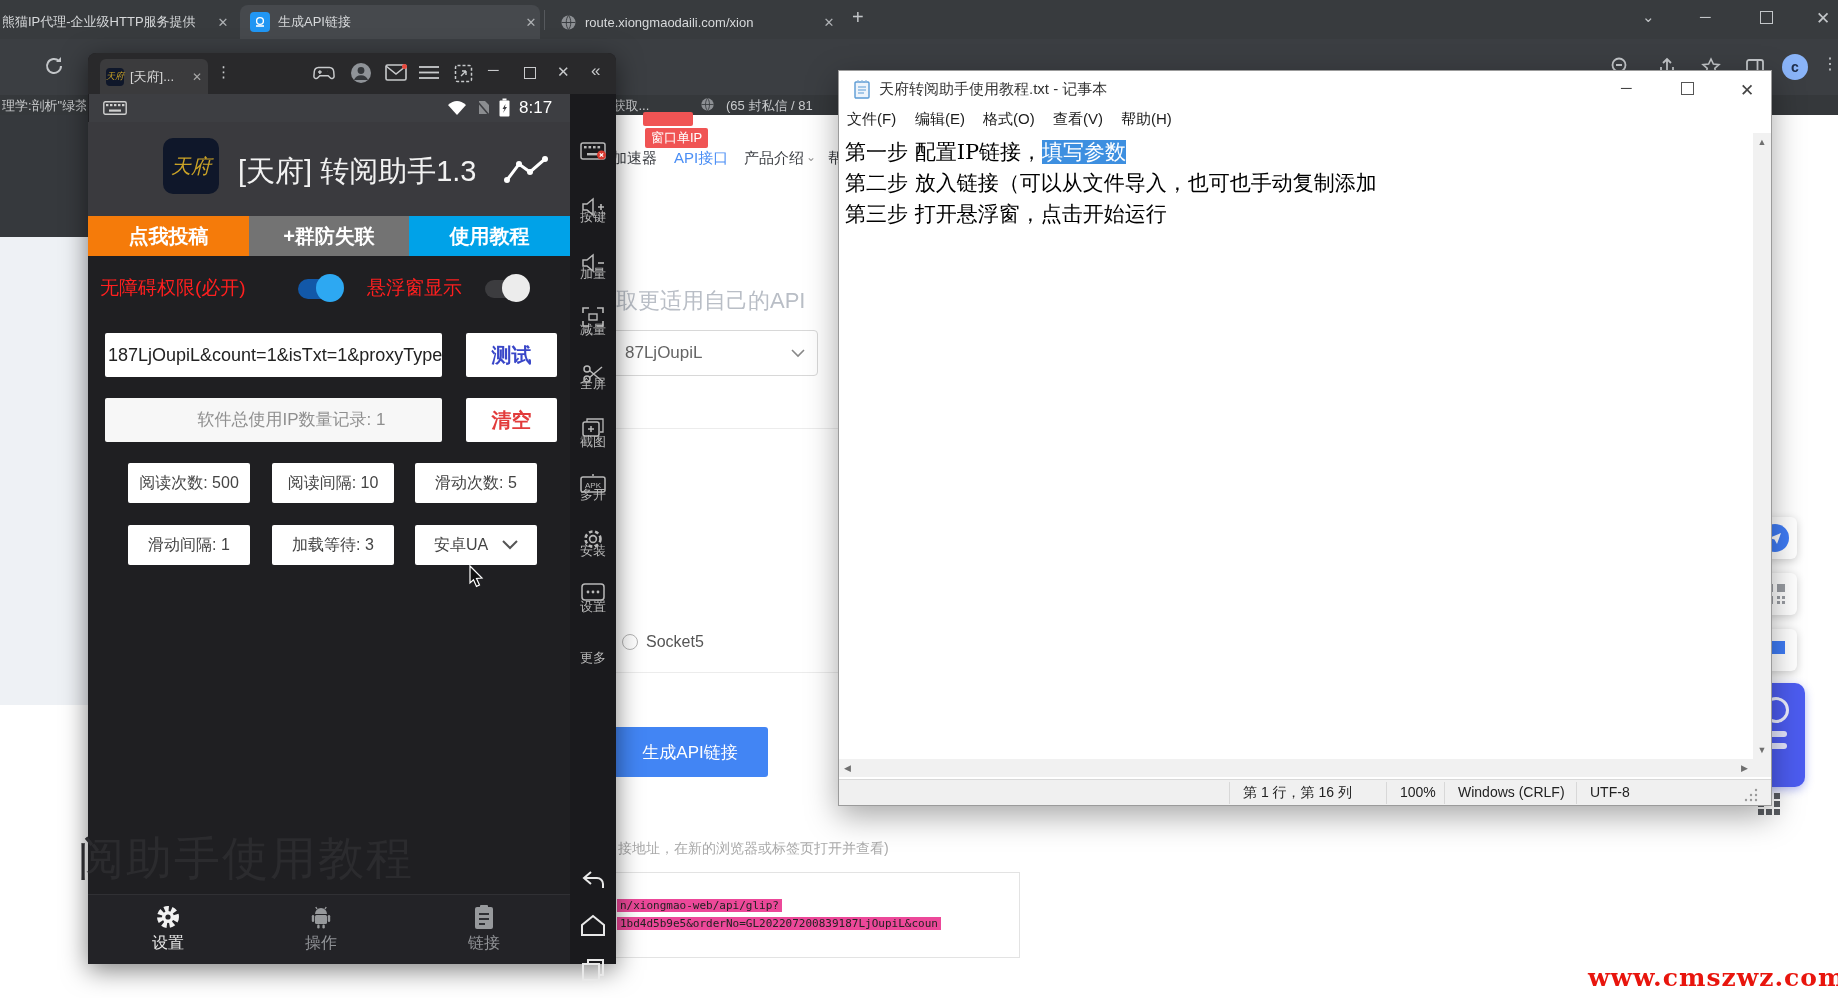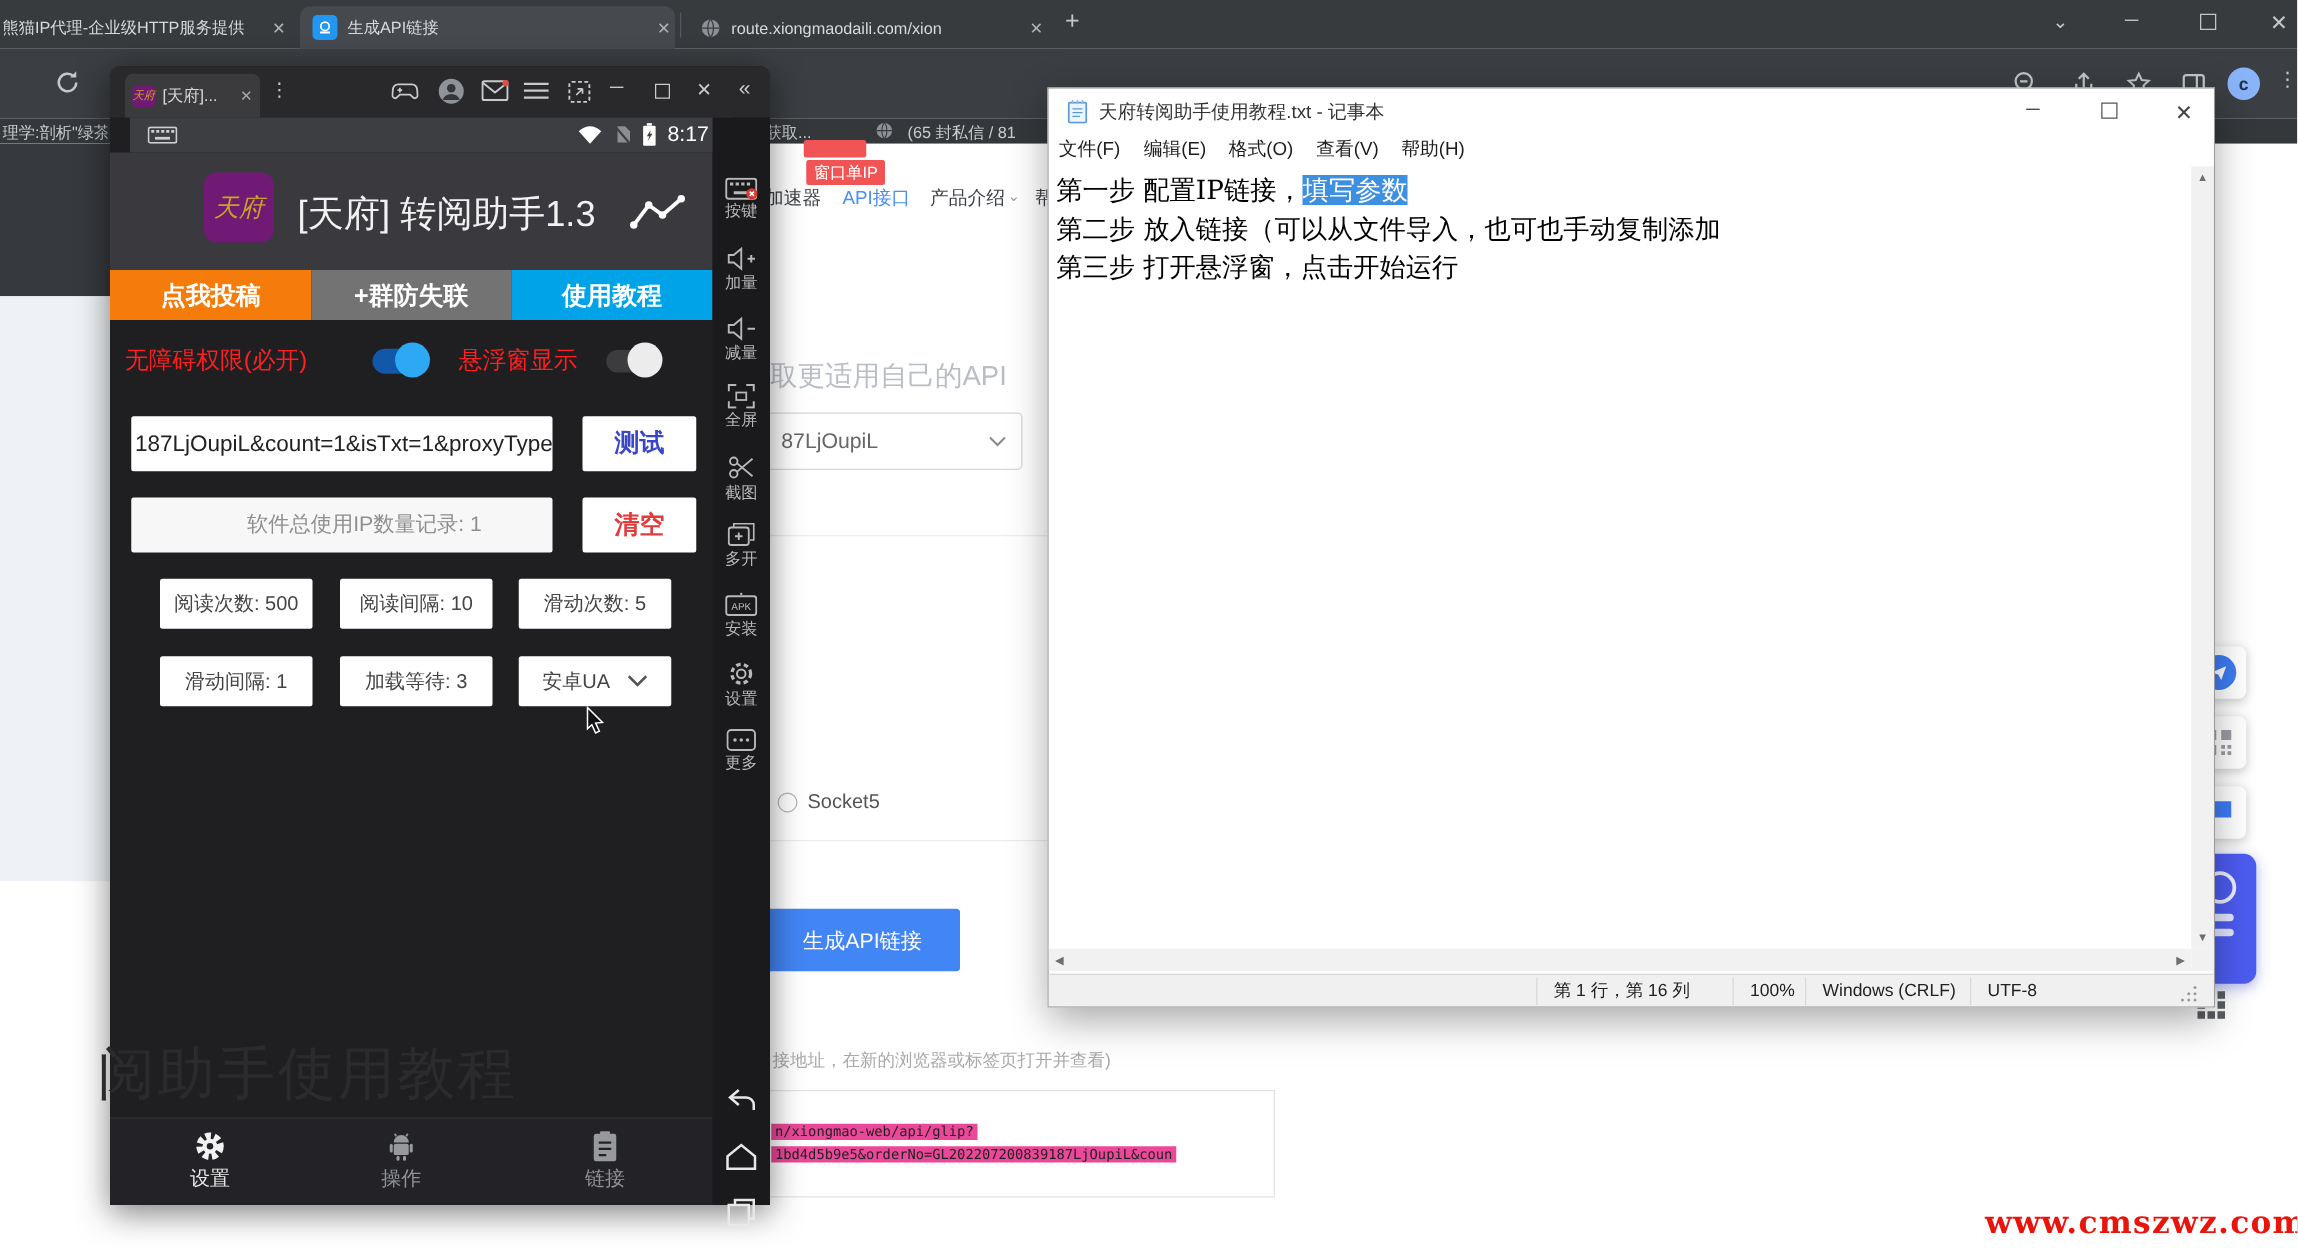--- a/index.html
+++ b/index.html
@@ -34,38 +34,38 @@
   .wcard { width:44px; height:42px; background:#fff; border-radius:6px; box-shadow:0 2px 8px rgba(0,0,0,.18); display:flex; align-items:center; justify-content:center; }
   .bigblue { background:#4c5cf0; border-radius:10px; box-shadow:0 3px 10px rgba(40,60,220,.35); }
   .watermark { font-family:"DejaVu Serif",serif; font-weight:bold; font-size:25px; color:#e8150d; letter-spacing:1px; white-space:nowrap; }
 
   
   .phone { left:88px; top:53px; width:528px; height:911px; background:#1f1f22; border-radius:8px 8px 0 0; box-shadow:0 6px 26px rgba(0,0,0,.5); z-index:5; }
   .emustrip { left:0; top:0; width:528px; height:41px; background:#29292b; border-radius:8px 8px 0 0; }
   .emutab { left:12px; top:6px; width:108px; height:35px; background:#3b3b3d; border-radius:6px 6px 0 0; display:flex; align-items:center; padding:0 6px; }
   .emutab .tlabel { color:#d6d6d6; font-size:13px; flex:1; white-space:nowrap; overflow:hidden; }
   .emuicon { color:#c8cacc; }
-  .statusbar { left:16px; top:41px; width:482px; height:28px; background:#3d3e42; color:#fff; }
+  .statusbar { left:1px; top:41px; width:482px; height:28px; background:#3d3e42; color:#fff; }
   .apphead { left:0; top:69px; width:482px; height:94px; background:#3a3a3e; }
-  .appicon { background:#701a75; border-radius:10px; color:#c9a227; font-family:Liberation Sans, sans-serif; font-style:italic; display:flex; align-items:center; justify-content:center; }
+  .appicon { background:#0f172a; border-radius:10px; color:#c9a227; font-family:Liberation Sans, sans-serif; font-style:italic; display:flex; align-items:center; justify-content:center; }
   .apptitle { color:#f2f2f2; font-size:29px; white-space:nowrap; }
   .topbtn { height:40px; color:#fff; font-size:20px; font-weight:bold; display:flex; align-items:center; justify-content:center; }
   .redlabel { color:#ff1f1f; font-size:19px; white-space:nowrap; }
   .track { border-radius:10px; }
   .knob { border-radius:50%; }
   .whitebox { background:#fff; border-radius:2px; color:#222; }
   .graybox { background:#f7f7f7; border-radius:2px; color:#8f8f8f;padding-left:36px; }
   .fbox { background:#fff; border-radius:2px; color:#444; font-size:16px; display:flex; align-items:center; justify-content:center; white-space:nowrap; }
   .fadedtext { color:#2b2b2e; font-size:46px; letter-spacing:2px; white-space:nowrap; }
   .bottomnav { left:0; top:841px; width:482px; height:70px; background:#232327; border-top:1px solid #303034; }
   .bn-item { display:flex; flex-direction:column; align-items:center; gap:3px; }
   .bn-label { font-size:16px; }
   .sidebar { left:482px; top:41px; width:46px; height:870px; background:#1a1a1d; }
   .sb-item { left:0; width:46px; text-align:center; color:#b8b8b8; }
-  .sb-label { font-size:13px; color:#b8b8b8; }
+  .sb-label { font-size:13px; color:#b8b8b8;margin-top:48px; }
 
   
   .notepad { left:838px; top:70px; width:934px; height:736px; background:#fff; border:1px solid #9b9b9b; box-shadow:0 10px 30px rgba(0,0,0,.35); z-index:6; }
   .np-title { color:#333; font-size:15px; white-space:nowrap; }
   .np-ctl { color:#444; font-size:15px; }
   .np-menu { font-size:15px; color:#1c1c1c; white-space:nowrap; }
   .np-line { font-family:"DejaVu Serif",serif; font-size:21px; color:#000; white-space:nowrap; }
   .np-sel { background:#3d8fe0; color:#fff; }
   .np-scroll { background:#f1f1f1; }
   .np-arrow { color:#6f6f6f; font-size:9px; text-align:center; }

